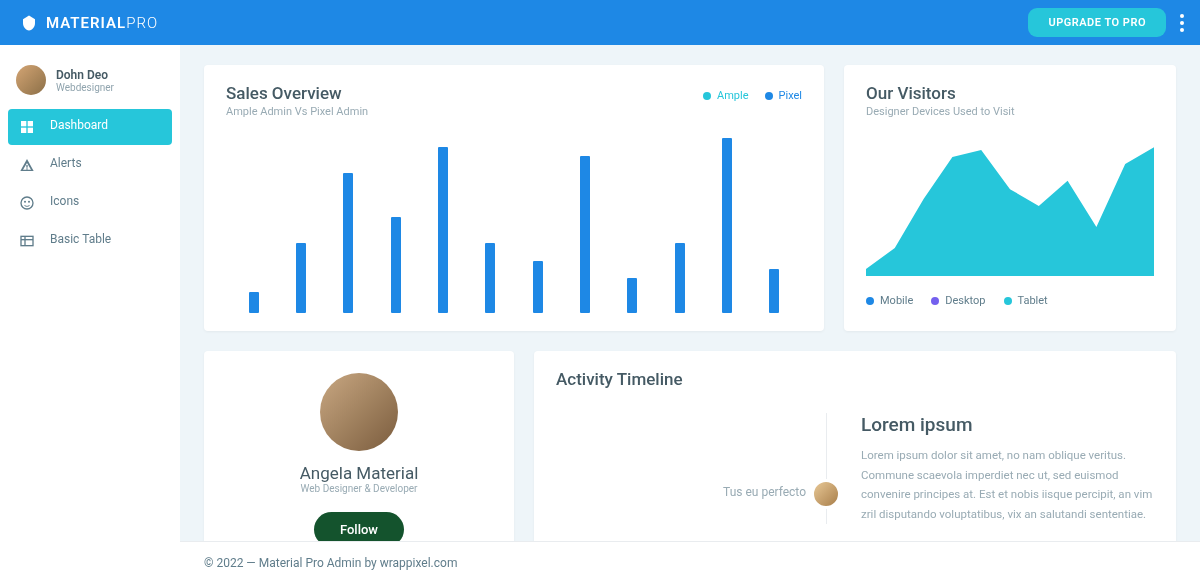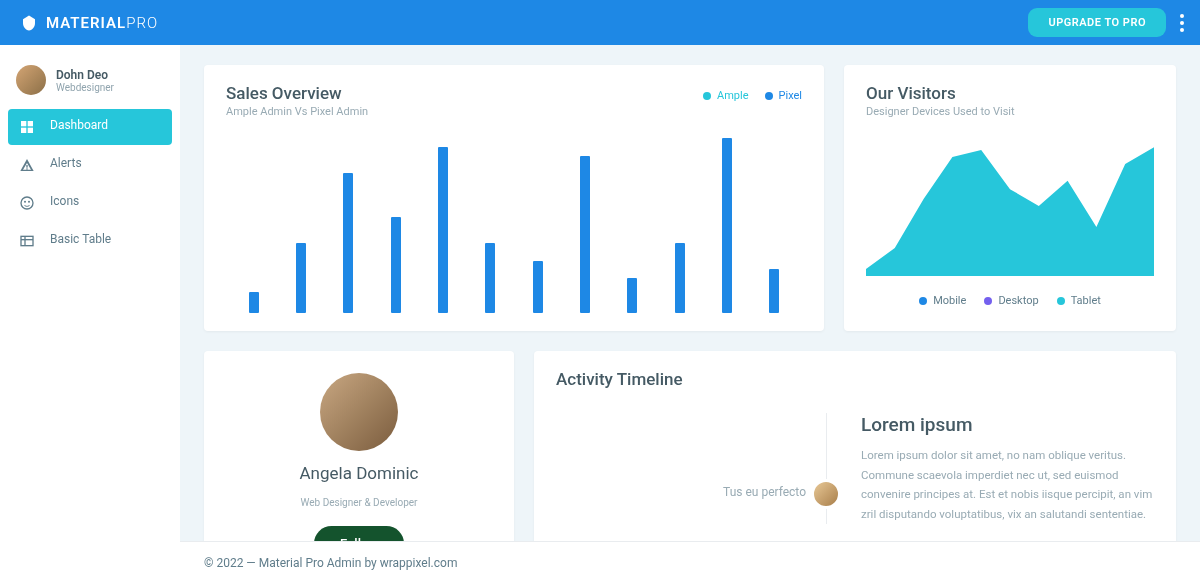--- a/index.html
+++ b/index.html
@@ -29,25 +29,25 @@
 .card-visitors { flex: 1; }
 .card-title { font-size: 17px; font-weight: 500; color: #455a64; }
 .card-sub { font-size: 11px; color: #99abb4; margin-top: 2px; }
 .card-head { display: flex; justify-content: space-between; align-items: flex-start; }
 .legend { display: flex; gap: 16px; font-size: 11px; margin-top: 6px; }
 .legend-item { display: flex; align-items: center; gap: 6px; }
 .legend-dot { width: 8px; height: 8px; border-radius: 50%; }
 .bars { display: flex; align-items: flex-end; justify-content: space-around; height: 175px; margin-top: 20px; padding: 0 4px; }
 .bar { width: 10px; background: #1e88e5; border-radius: 1px; }
 .area-wrap { height: 140px; margin-top: 18px; }
-.visitors-legend { display: flex; justify-content: center; gap: 18px; font-size: 11px; color: #607d8b; margin-top: 18px; }
+.visitors-legend { display: flex; justify-content: flex-start; gap: 18px; font-size: 11px; color: #607d8b; margin-top: 18px; }
 .card-profile { flex: 0 0 310px; text-align: center; padding-top: 22px; }
 .profile-img { width: 78px; height: 78px; border-radius: 50%; background: linear-gradient(135deg,#c9a882,#7a5c3d); margin: 0 auto 12px; }
 .profile-name { font-size: 17px; font-weight: 400; color: #455a64; }
-.profile-role { font-size: 10px; color: #99abb4; margin-top: 14px; }
+.profile-role { font-size: 10px; color: #99abb4; margin-top: 0; }
 .follow-btn { background: #14532d; color: #fff; border: none; padding: 10px 26px; border-radius: 22px; font-size: 13px; font-weight: 500; margin-top: 18px; cursor: pointer; }
 .card-activity { flex: 1; }
 .timeline { display: flex; margin-top: 24px; position: relative; }
 .tl-left { width: 270px; text-align: right; padding-right: 20px; font-size: 12px; color: #99abb4; padding-top: 72px; }
 .tl-divider { width: 1px; background: #e9ecef; position: relative; }
 .tl-avatar { position: absolute; width: 30px; height: 30px; border-radius: 50%; background: linear-gradient(135deg,#e8c896,#a87e4a); left: -15px; top: 66px; border: 3px solid #fff; }
 .tl-right { flex: 1; padding-left: 34px; }
 .tl-title { font-size: 19px; font-weight: 500; color: #455a64; margin-bottom: 10px; }
 .tl-text { font-size: 11.5px; color: #99abb4; line-height: 1.7; }
 .footer { background: #fff; padding: 14px 24px; font-size: 12px; color: #607d8b; margin-left: 180px; margin-right: 0; border-top: 1px solid #e9ecef; position: fixed; bottom: 0; left: 0; right: 0; }
@@ -183,21 +183,21 @@
               <span class="legend-dot" style="background:#26c6da"></span>
               <span>Tablet</span>
             </div>
           </div>
       </div>
     </div>
 
     <div class="row">
       <div class="card card-profile">
         <div class="profile-img"></div>
-        <div class="profile-name">Angela Dominic</div>
+        <div class="profile-name">Angela Material</div>
         <div class="profile-role">Web Designer &amp; Developer</div>
         <button class="follow-btn">Follow</button>
       </div>
 
       <div class="card card-activity">
         <div class="card-title">Activity Timeline</div>
         <div class="timeline">
           <div class="tl-left">Tus eu perfecto</div>
           <div class="tl-divider">
             <div class="tl-avatar"></div>

